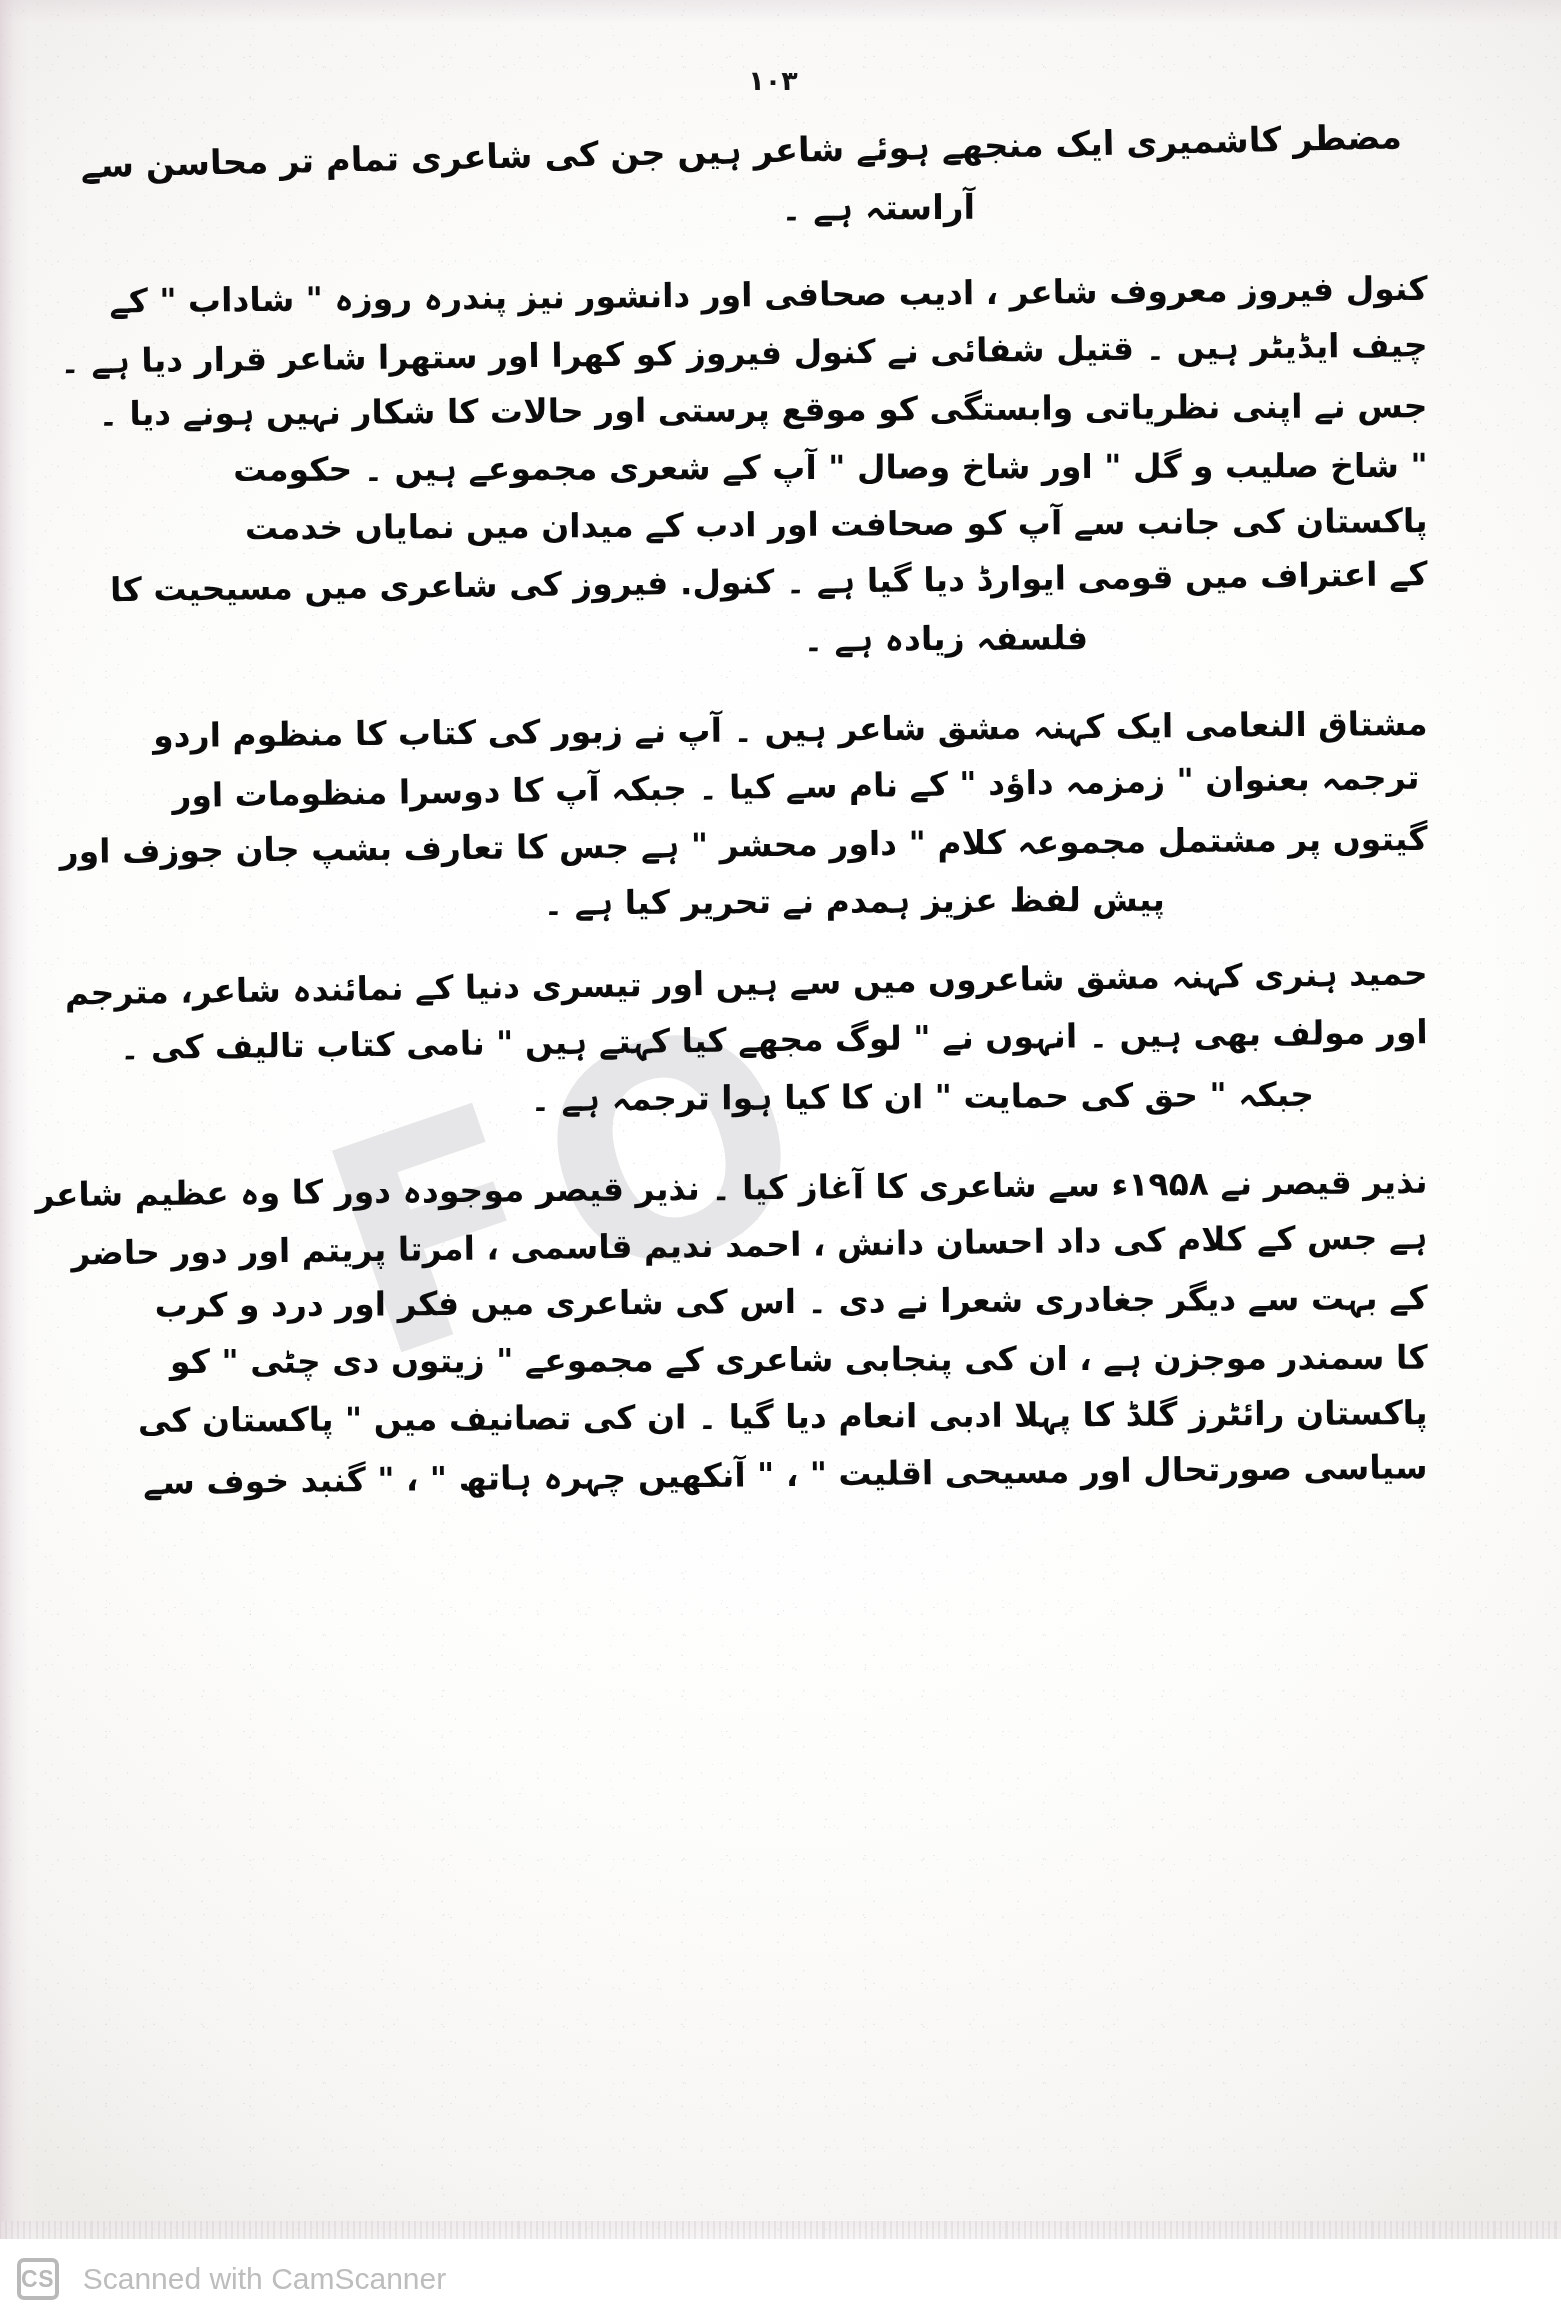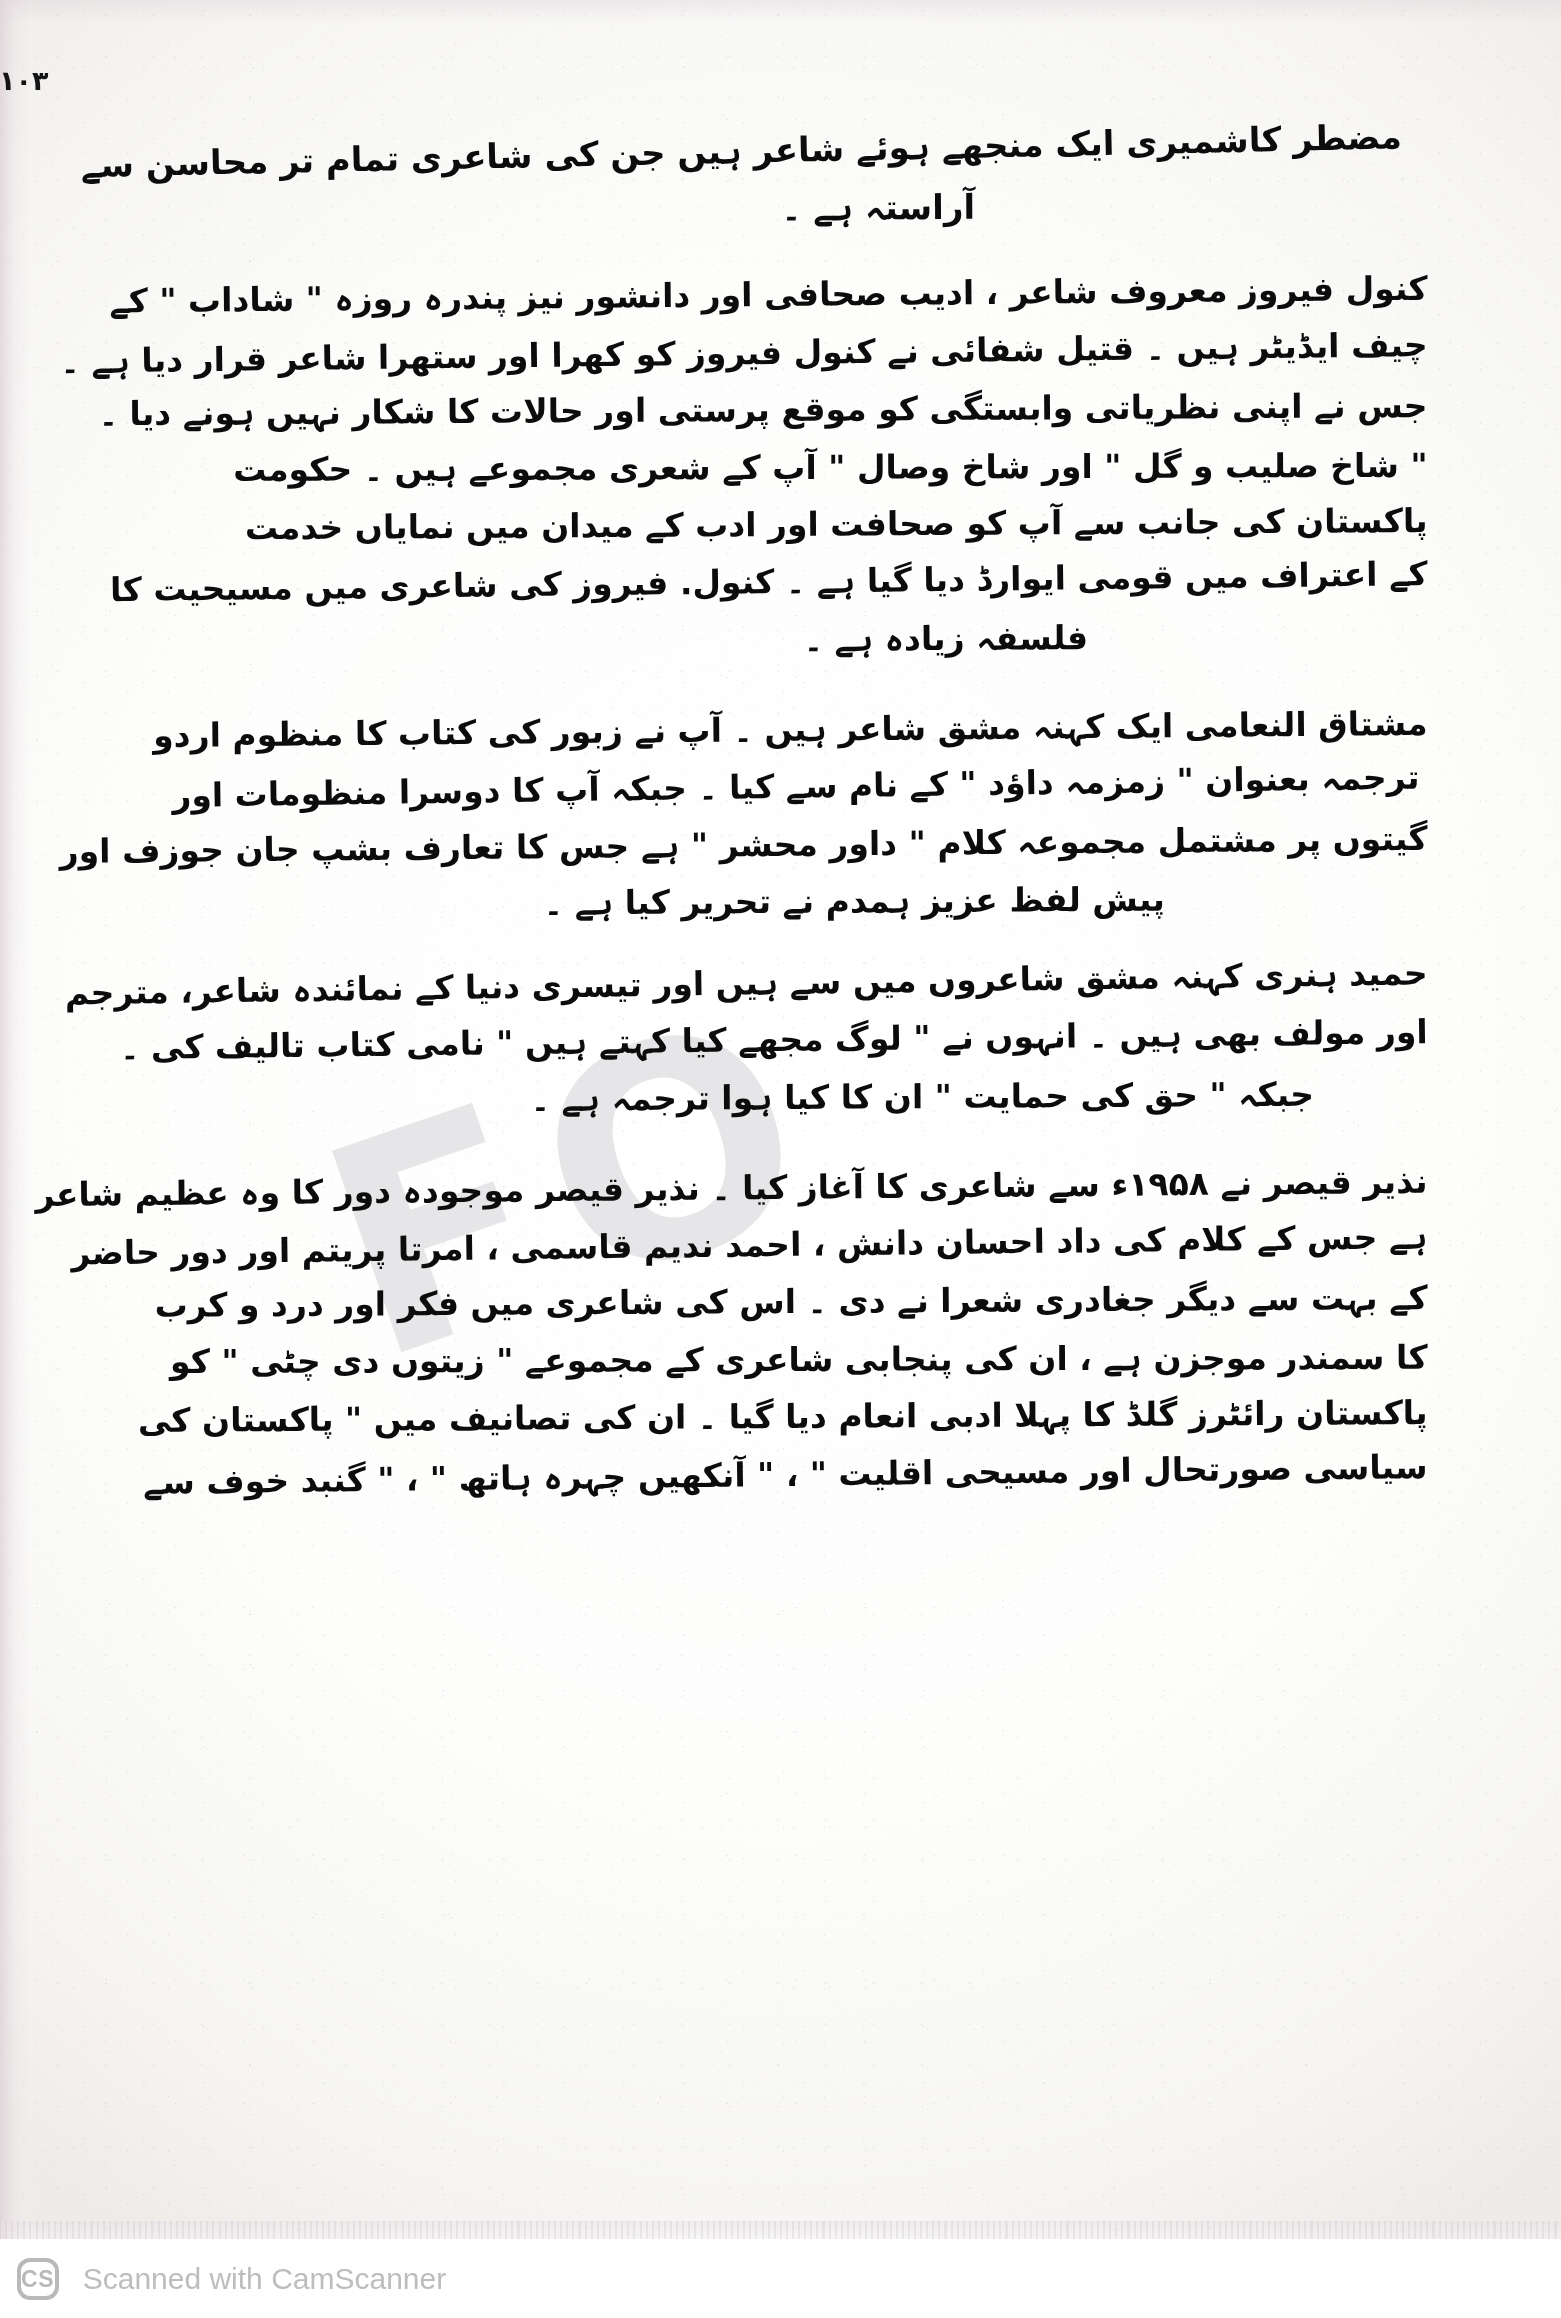--- a/index.html
+++ b/index.html
@@ -77,21 +77,21 @@
     user-select: none;
     white-space: nowrap;
     pointer-events: none;
   }
 
   
   .folio {
     position: absolute;
     top: 65px;
     left: 0; right: 14px;
-    text-align: left;
+    text-align: center;
     font-size: 27px;
     font-weight: 700;
     color: #141414;
     letter-spacing: 1.4px;
   }
 
   
   .textblock {
     position: absolute;
     top: 133px;
@@ -147,21 +147,21 @@
     background: #ffffff;
     display: flex;
     align-items: center;
     direction: ltr;
     padding-left: 17.7px;
     box-sizing: border-box;
   }
   .cs-logo {
     width: 42px; height: 42px;
     border: 4.1px solid #b9b9b9;
-    border-radius: 13px;
+    border-radius: 7px;
     color: #b9b9b9;
     font-weight: 700;
     font-size: 23px;
     letter-spacing: 0.7px;
     display: flex;
     align-items: center;
     justify-content: center;
     box-sizing: border-box;
     font-family: "Liberation Sans", sans-serif;
     flex: 0 0 auto;

